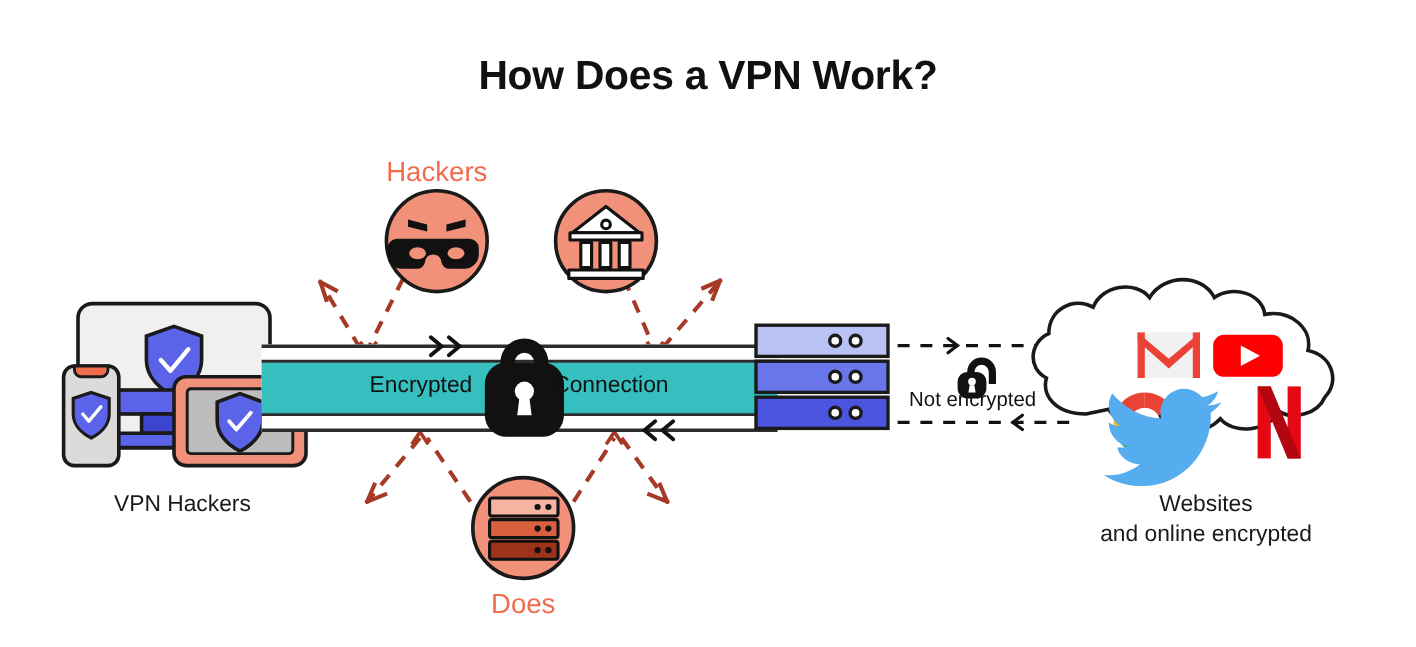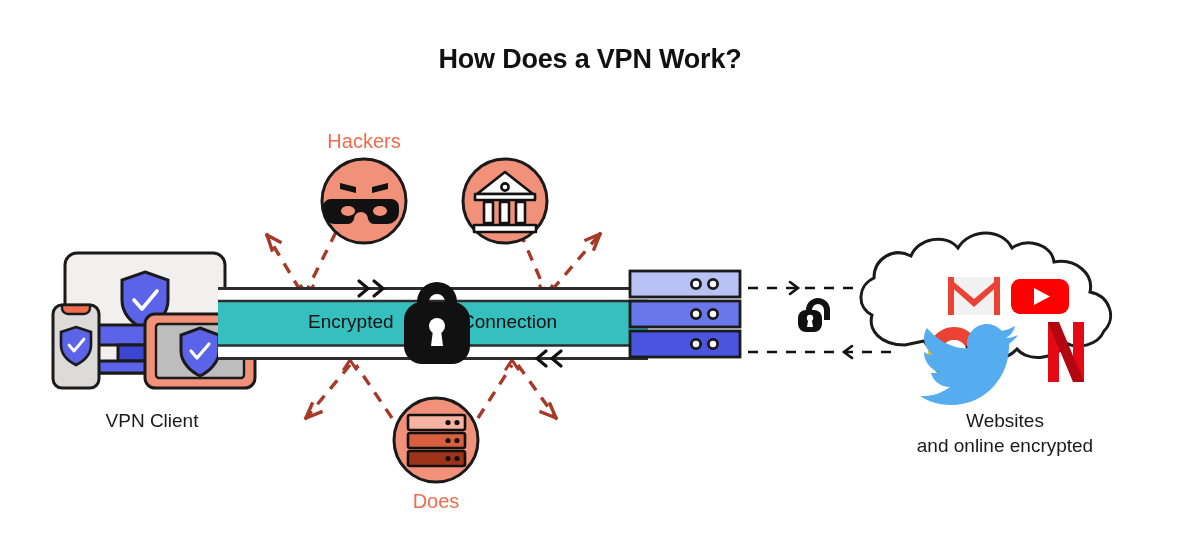--- a/index.html
+++ b/index.html
@@ -20,34 +20,34 @@
     inset: 0;
     width: 1180px;
     height: 539px;
   }
   .title {
     position: absolute;
     left: 0;
     top: 44px;
     width: 1180px;
     text-align: center;
-    font-size: 27px;
+    font-size: 34px;
     font-weight: bold;
     letter-spacing: -0.2px;
     color: #111111;
   }
   .lbl {
     position: absolute;
     text-align: center;
     white-space: pre;
     line-height: 1.32;
   }
   .lbl-threat {
     color: #ef6c4d;
-    font-size: 20px;
+    font-size: 23px;
   }
   .lbl-dark {
     color: #1a1a1a;
     font-size: 19px;
   }
   .lbl-small {
     color: #111111;
     font-size: 17px;
   }
   .tunnel-text {
@@ -288,23 +288,24 @@
       <path d="M359 281 L368 288.5 L359 296"></path>
       <path d="M374 281 L383 288.5 L374 296"></path>
       <path d="M561 351 L552 358.5 L561 366"></path>
       <path d="M546 351 L537 358.5 L546 366"></path>
     </g>
   </svg>
 
   <div class="lbl lbl-threat" style="left:294px; top:128px; width:140px;">Hackers</div>
   <div class="lbl lbl-threat" style="left:386px; top:488px; width:100px;">Does</div>
 
-  <div class="lbl lbl-dark" style="left:62px; top:408px; width:180px;">VPN Client</div>
+  <div class="lbl lbl-dark" style="left:62px; top:408px; width:180px;">VPN Hackers</div>
 
   <div class="tunnel-text" style="left:281px; top:311px;margin-left:27px;">Encrypted</div>
   <div class="tunnel-text" style="left:461px; top:311px;text-align:center;">Connection</div>
 
 
+  <div class="lbl lbl-small" style="left:733px; top:322px; width:155px;">Not encrypted</div>
 
   <div class="lbl lbl-dark" style="left:890px; top:408px; width:230px;">Websites</div>
   <div class="lbl lbl-dark" style="left:890px; top:433px; width:230px;">and online encrypted</div>
 
 </div>
 
 </body></html>

